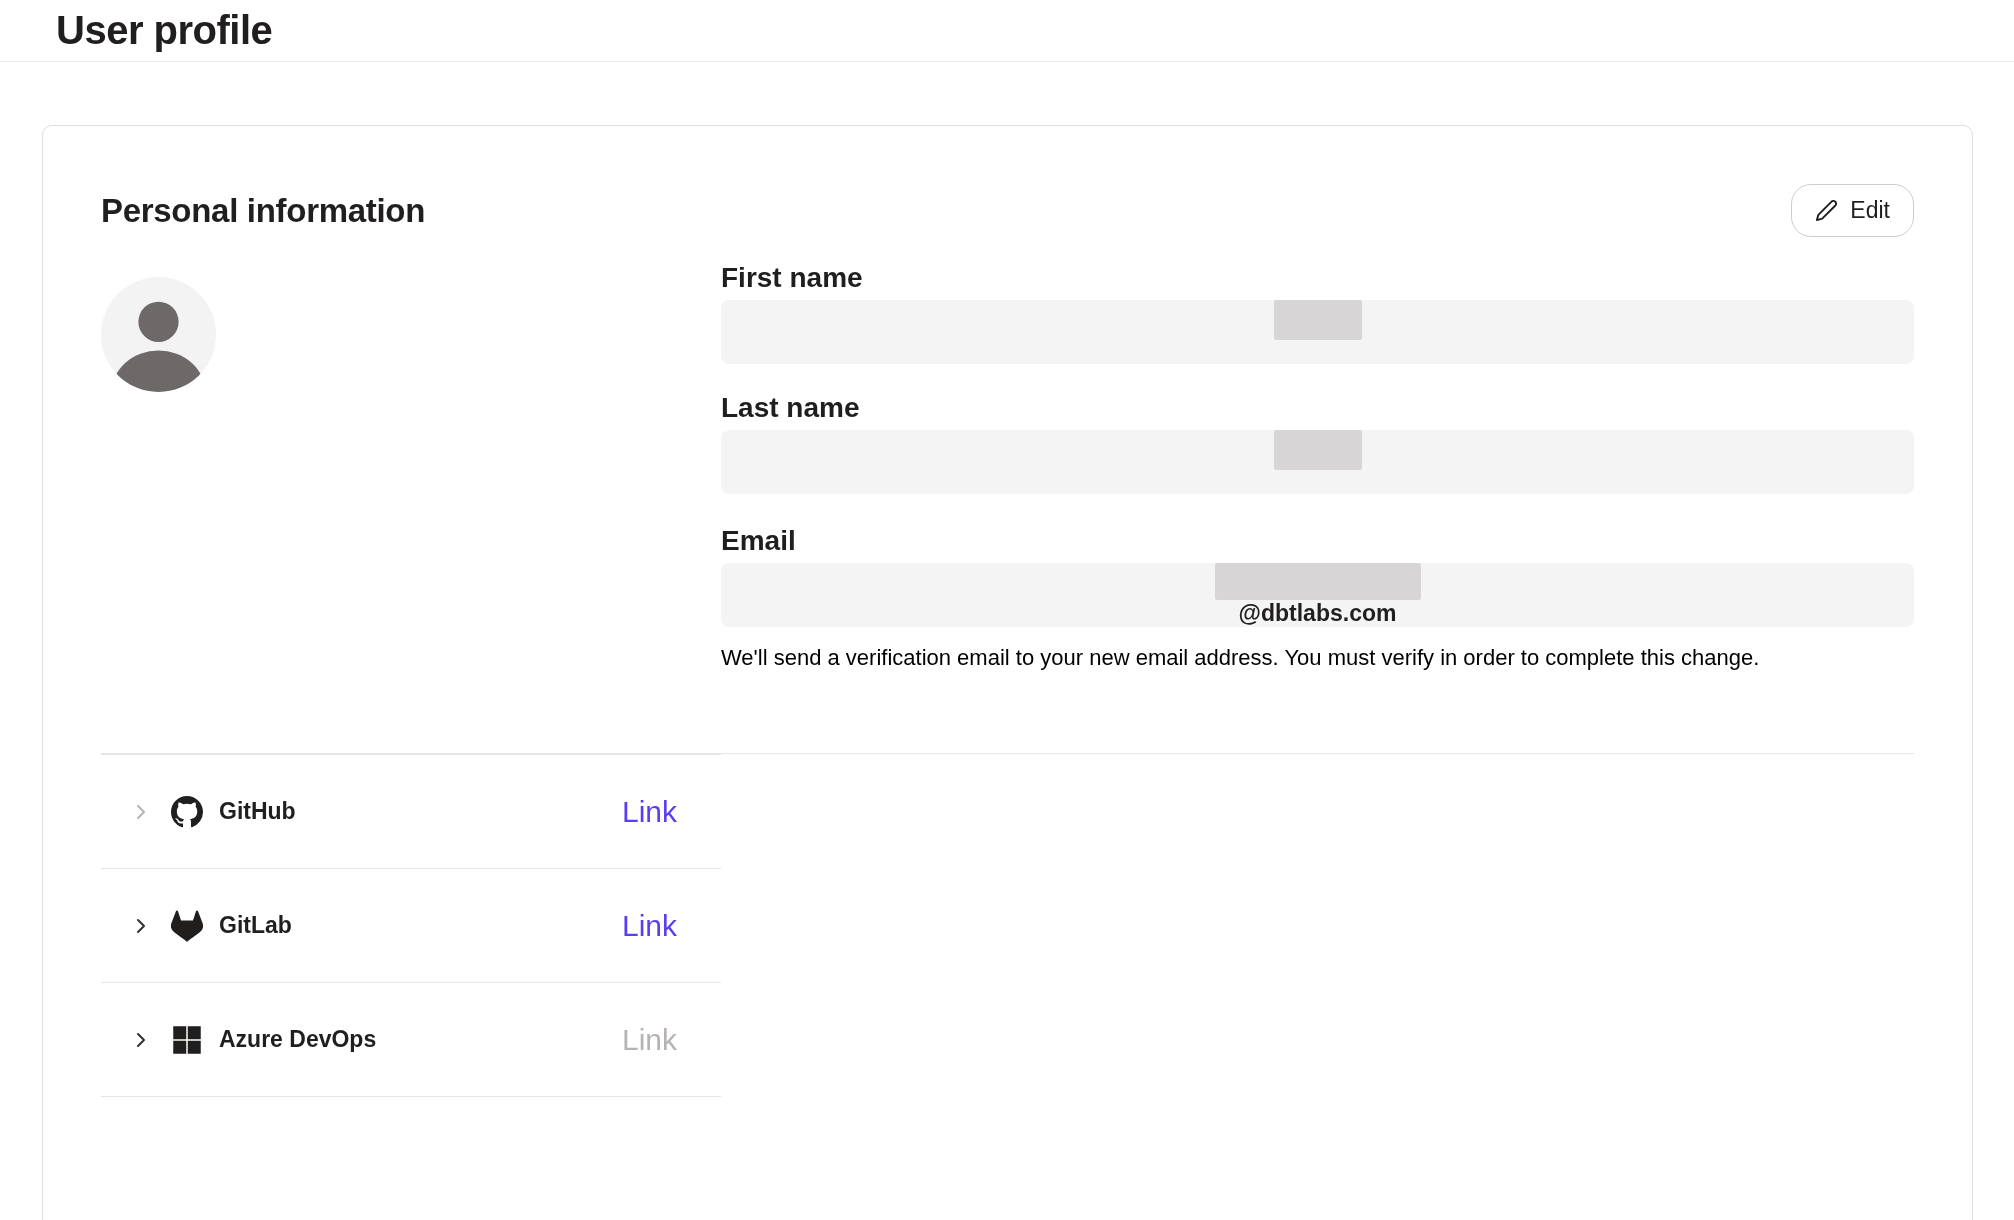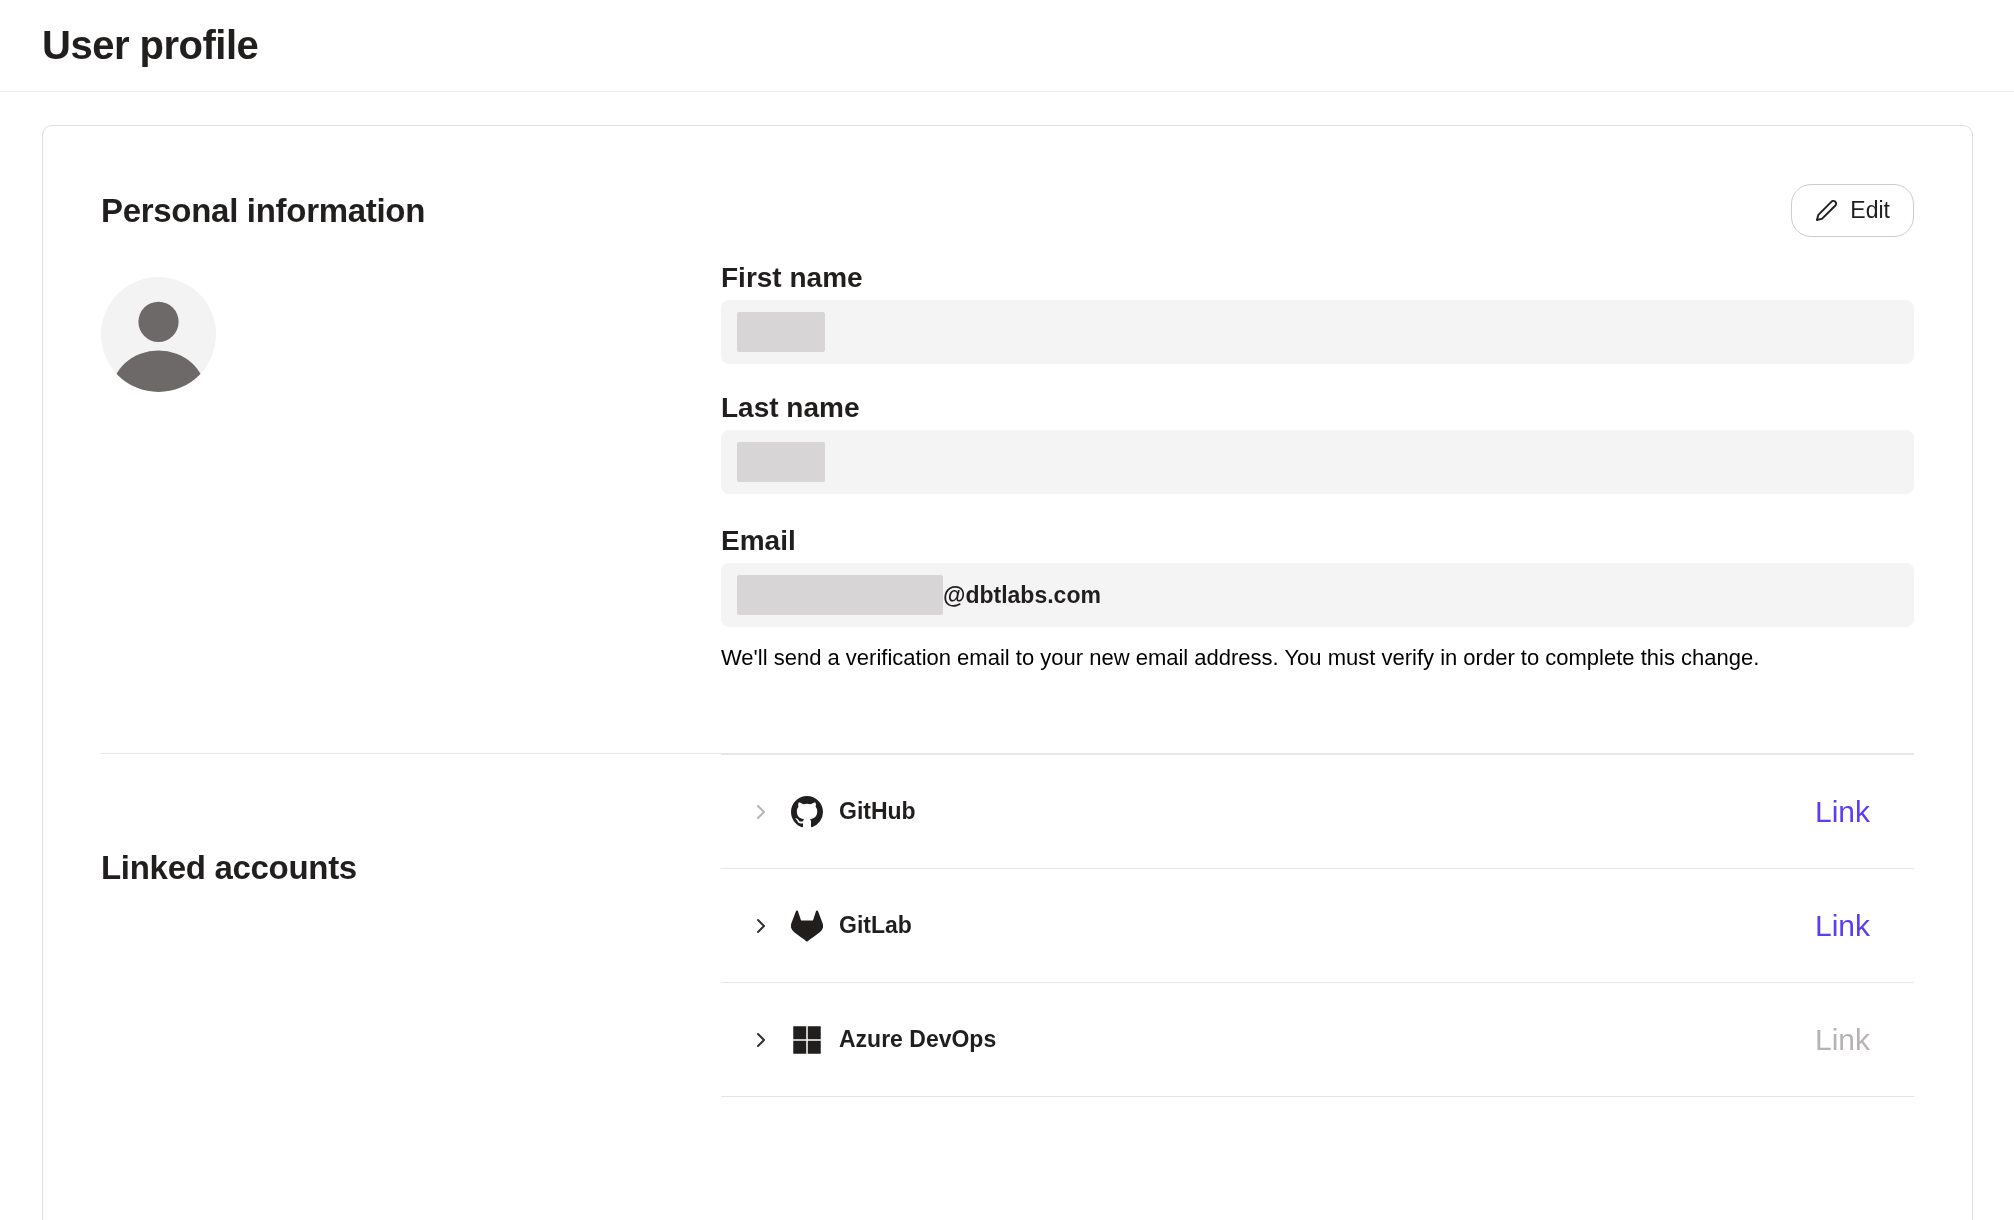--- a/index.html
+++ b/index.html
@@ -1,21 +1,21 @@
 <!DOCTYPE html>
 <html><head>
 <meta charset="utf-8">
 <style>
   * { margin:0; padding:0; box-sizing:border-box; }
   html,body { width:2014px; height:1220px; overflow:hidden; background:#ffffff;
               font-family:"Liberation Sans", sans-serif; color:#211e1e; }
 
   
-  .page-header { height:92px; display:flex; align-items:center;
-                 padding:0 42px; border-bottom:1px solid #ededec; background:#fff; }
+  .page-header { height:62px; display:flex; align-items:center;
+                 padding:0 56px; border-bottom:1px solid #ededec; background:#fff; }
   .page-title  { font-size:40px; font-weight:700; letter-spacing:-0.5px; }
 
   
   .card { position:absolute; left:42px; top:125px; width:1931px; height:1180px;
           background:#fff; border:1px solid #e0dede; border-radius:10px;
           padding:58px 58px 0 58px; }
 
   
   .section-head { display:flex; align-items:center; justify-content:space-between;gap:31px; }
   .section-title { font-size:33px; font-weight:700; letter-spacing:-0.3px; }
@@ -27,21 +27,21 @@
   .edit-btn svg { display:block; }
 
   
   .grid { display:grid; grid-template-columns:620px 1fr; margin-top:27px; }
 
   .avatar { width:115px; height:115px; border-radius:50%; overflow:hidden;
             background:#f4f3f3; margin-top:13px; }
 
   .field-label { font-size:28px; font-weight:600; line-height:28px; margin-bottom:8px; }
   .field { height:64px; background:#f5f4f4; border-radius:8px;
-           display:flex; align-items:center; padding:0 16px; }
+           display:flex; align-items:center; padding:0 16px;flex-direction:column; }
   .redact { background:#d7d5d5; border-radius:2px; height:40px; }
   .redact.name  { width:88px; }
   .redact.email { width:206px; }
   .email-domain { font-size:23px; font-weight:600; color:#211e1e; }
   .mt30 { margin-top:30px; }
   .mt33 { margin-top:33px; }
   .help-text { margin-top:16px; font-size:22px; color:#000000; line-height:30px; }
 
   .divider { border:none; border-top:1px solid #e7e5e5; margin-top:80px; }
 
@@ -111,23 +111,20 @@
         <span class="email-domain">@dbtlabs.com</span>
       </div>
 
       <div class="help-text">We'll send a verification email to your new email address. You must verify in order to complete this change.</div>
     </div>
   </div>
 
   <hr class="divider">
 
   <div class="linked-grid">
-    <div>
-      <div class="section-title">Linked accounts</div>
-    </div>
 
     <div class="accounts-list">
 
       <div class="account-row">
         <span class="chev light">
           <svg width="24" height="24" viewBox="0 0 24 24" fill="none" stroke-width="2" stroke-linecap="round" stroke-linejoin="round">
               <polyline points="9 6 15 12 9 18"></polyline>
             </svg>
         </span>
         <span class="brand">

